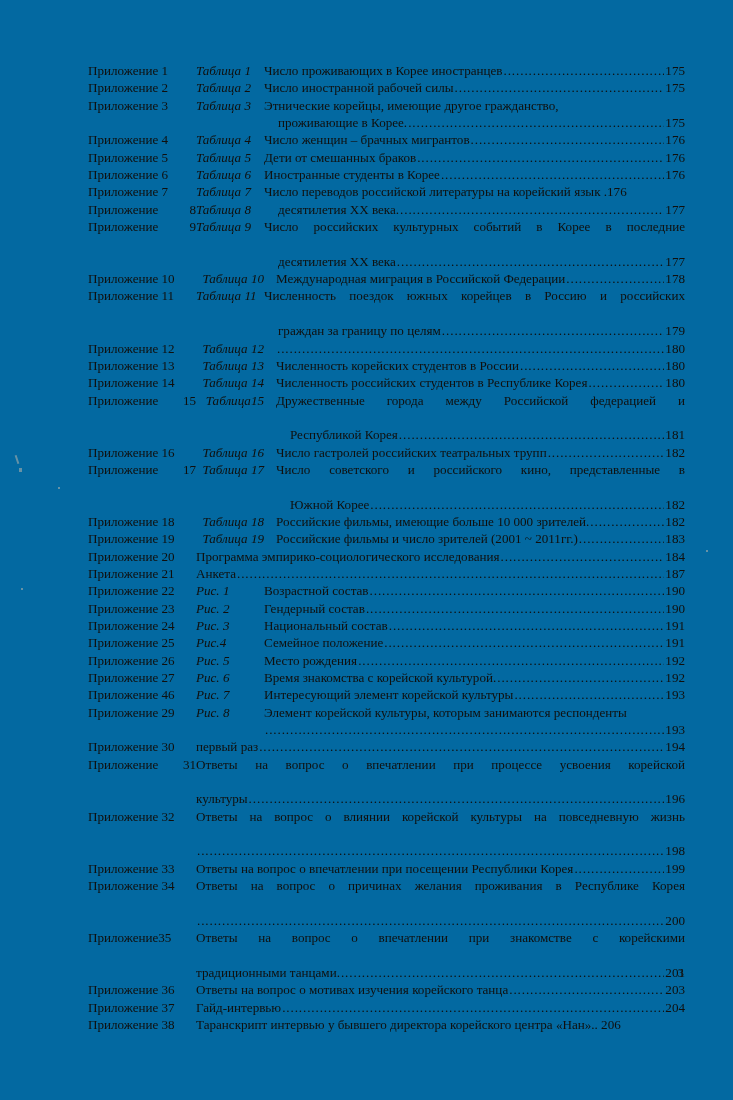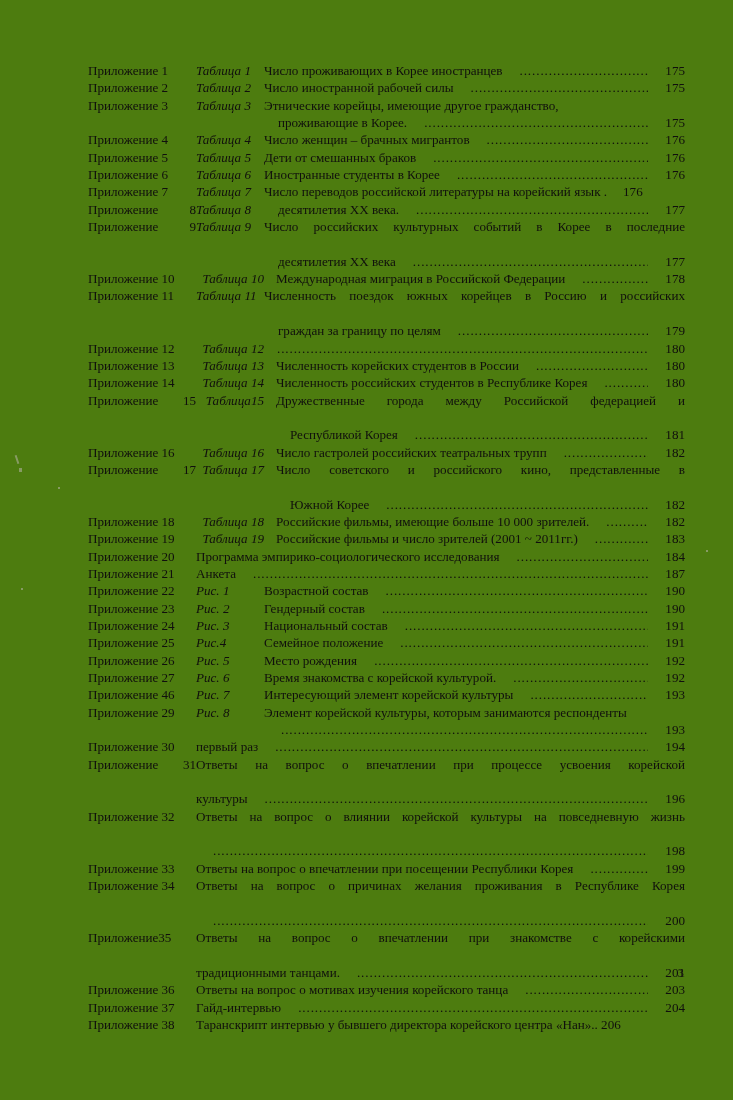--- a/index.html
+++ b/index.html
@@ -15,21 +15,21 @@
     overflow: hidden;
     font-family: "Liberation Serif", "DejaVu Serif", serif;
     color: #100f0d;
     -webkit-font-smoothing: antialiased;
   }
 
   
   .page {
     position: absolute;
     inset: 0;
-    background: #4d7c0f;
+    background: #0369a1;
   }
 
   .scan-speck {
     position: absolute;
     background: #b8b4ac;
     opacity: .55;
     pointer-events: none;
   }
 
   .toc {
@@ -76,21 +76,20 @@
   .col-desc {
     flex: 1 1 auto;
     min-width: 0;
   }
 
   .line {
     display: flex;
     align-items: center;
     white-space: nowrap;
     overflow: hidden;
-    gap: 16px;
   }
   .line .txt { flex: 0 0 auto; }
   .line .lead {
     flex: 1 1 auto;
     overflow: hidden;
     white-space: nowrap;
     letter-spacing: .9px;
     color: #100f0d;
     margin: 0 1px;
     min-width: 0;

